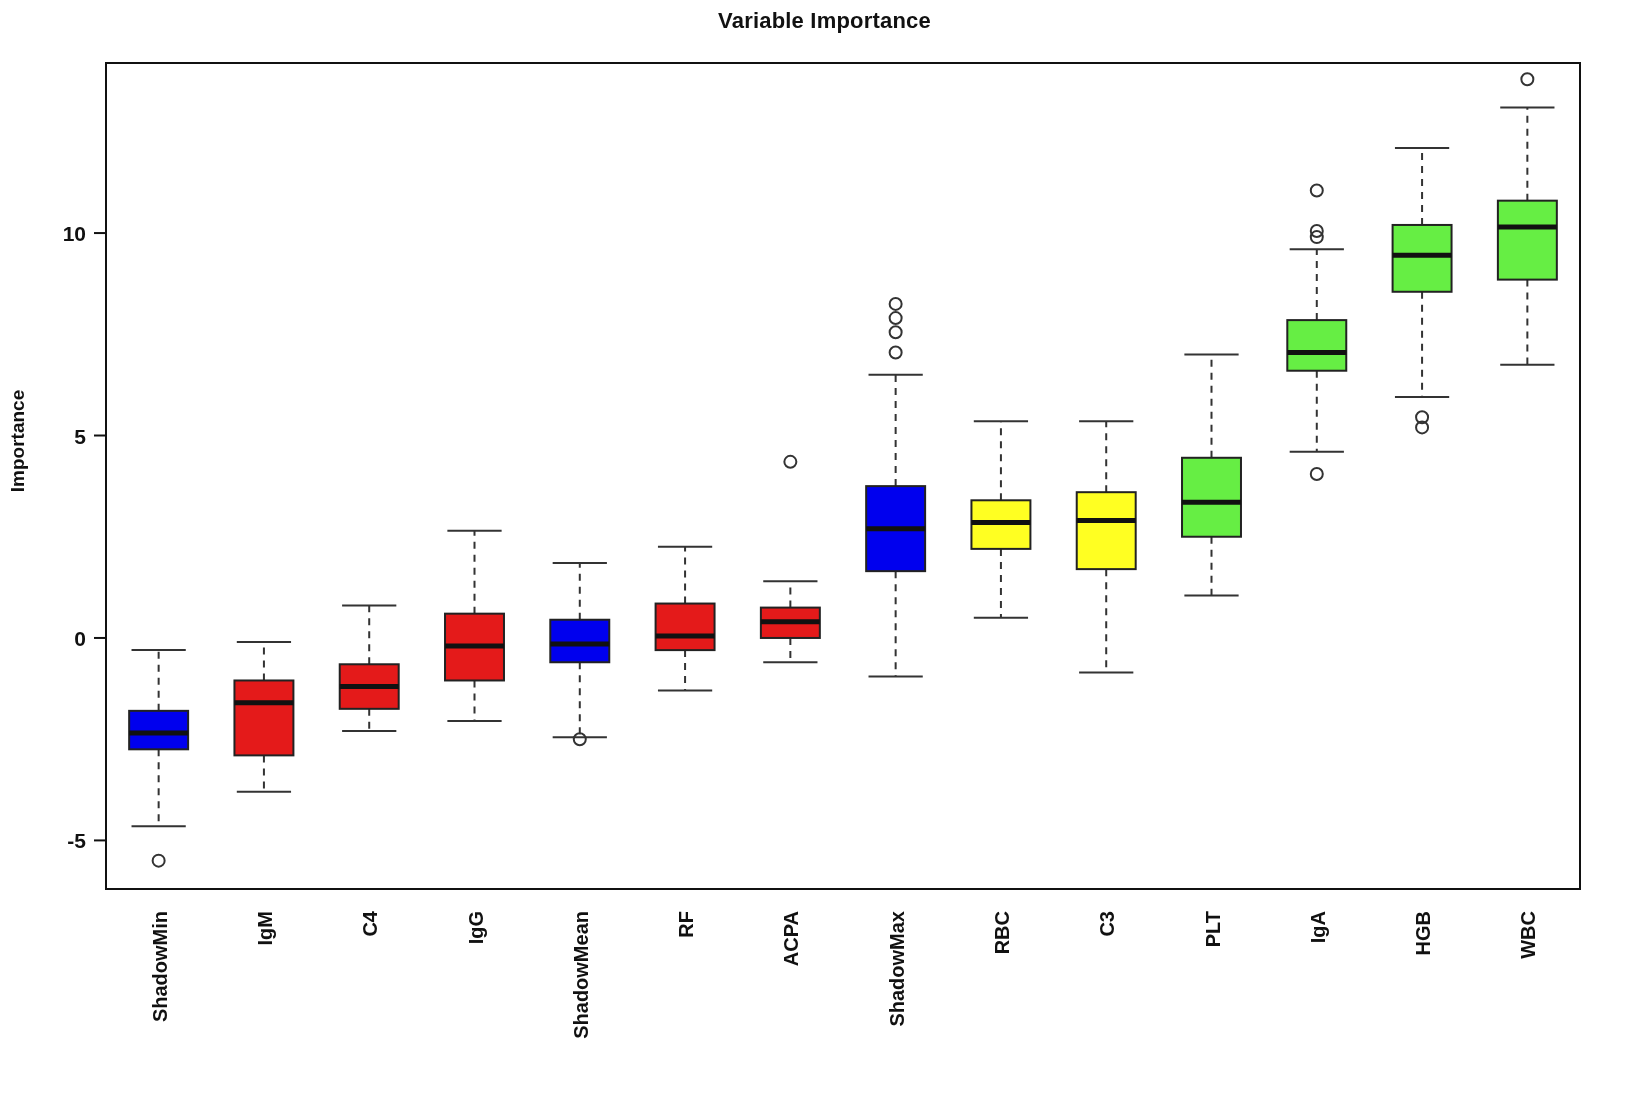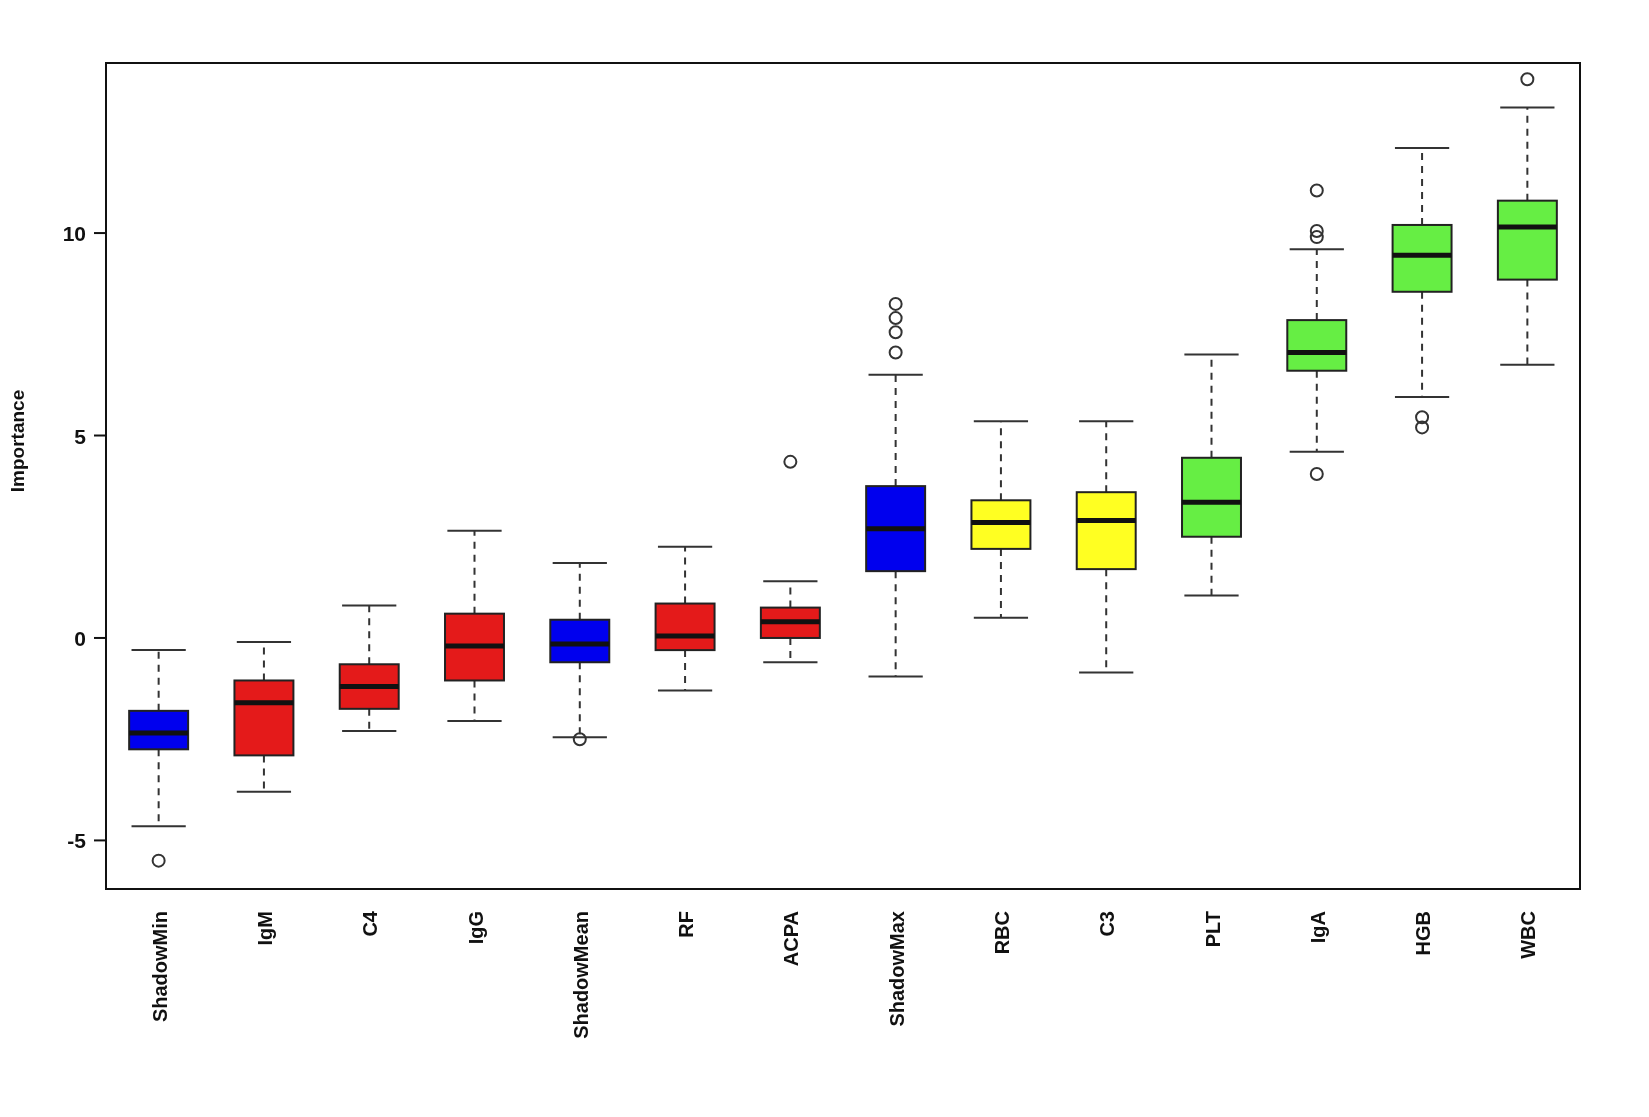--- a/index.html
+++ b/index.html
@@ -55,20 +55,21 @@
     font-family: "Liberation Sans", sans-serif;
     font-size: 20px;
     font-weight: bold;
     fill: #111111;
   }
 </style>
 </head>
 <body>
 
 <div id="chart-root">
+  <div id="chart-title">Variable Importance</div>
   <div id="y-axis-label">Importance</div>
   <svg id="plot-svg" width="1649" height="1117">
       <rect x="106" y="63" width="1474" height="826" fill="none" stroke="#111111" stroke-width="2"></rect>
       <line x1="94" y1="840.4117647058823" x2="106" y2="840.4117647058823" stroke="#111111" stroke-width="2"></line>
       <text x="86" y="848.4117647058823" text-anchor="end" class="tick-label">-5</text>
       <line x1="94" y1="637.9607843137255" x2="106" y2="637.9607843137255" stroke="#111111" stroke-width="2"></line>
       <text x="86" y="645.9607843137255" text-anchor="end" class="tick-label">0</text>
       <line x1="94" y1="435.50980392156856" x2="106" y2="435.50980392156856" stroke="#111111" stroke-width="2"></line>
       <text x="86" y="443.50980392156856" text-anchor="end" class="tick-label">5</text>
       <line x1="94" y1="233.0588235294117" x2="106" y2="233.0588235294117" stroke="#111111" stroke-width="2"></line>

